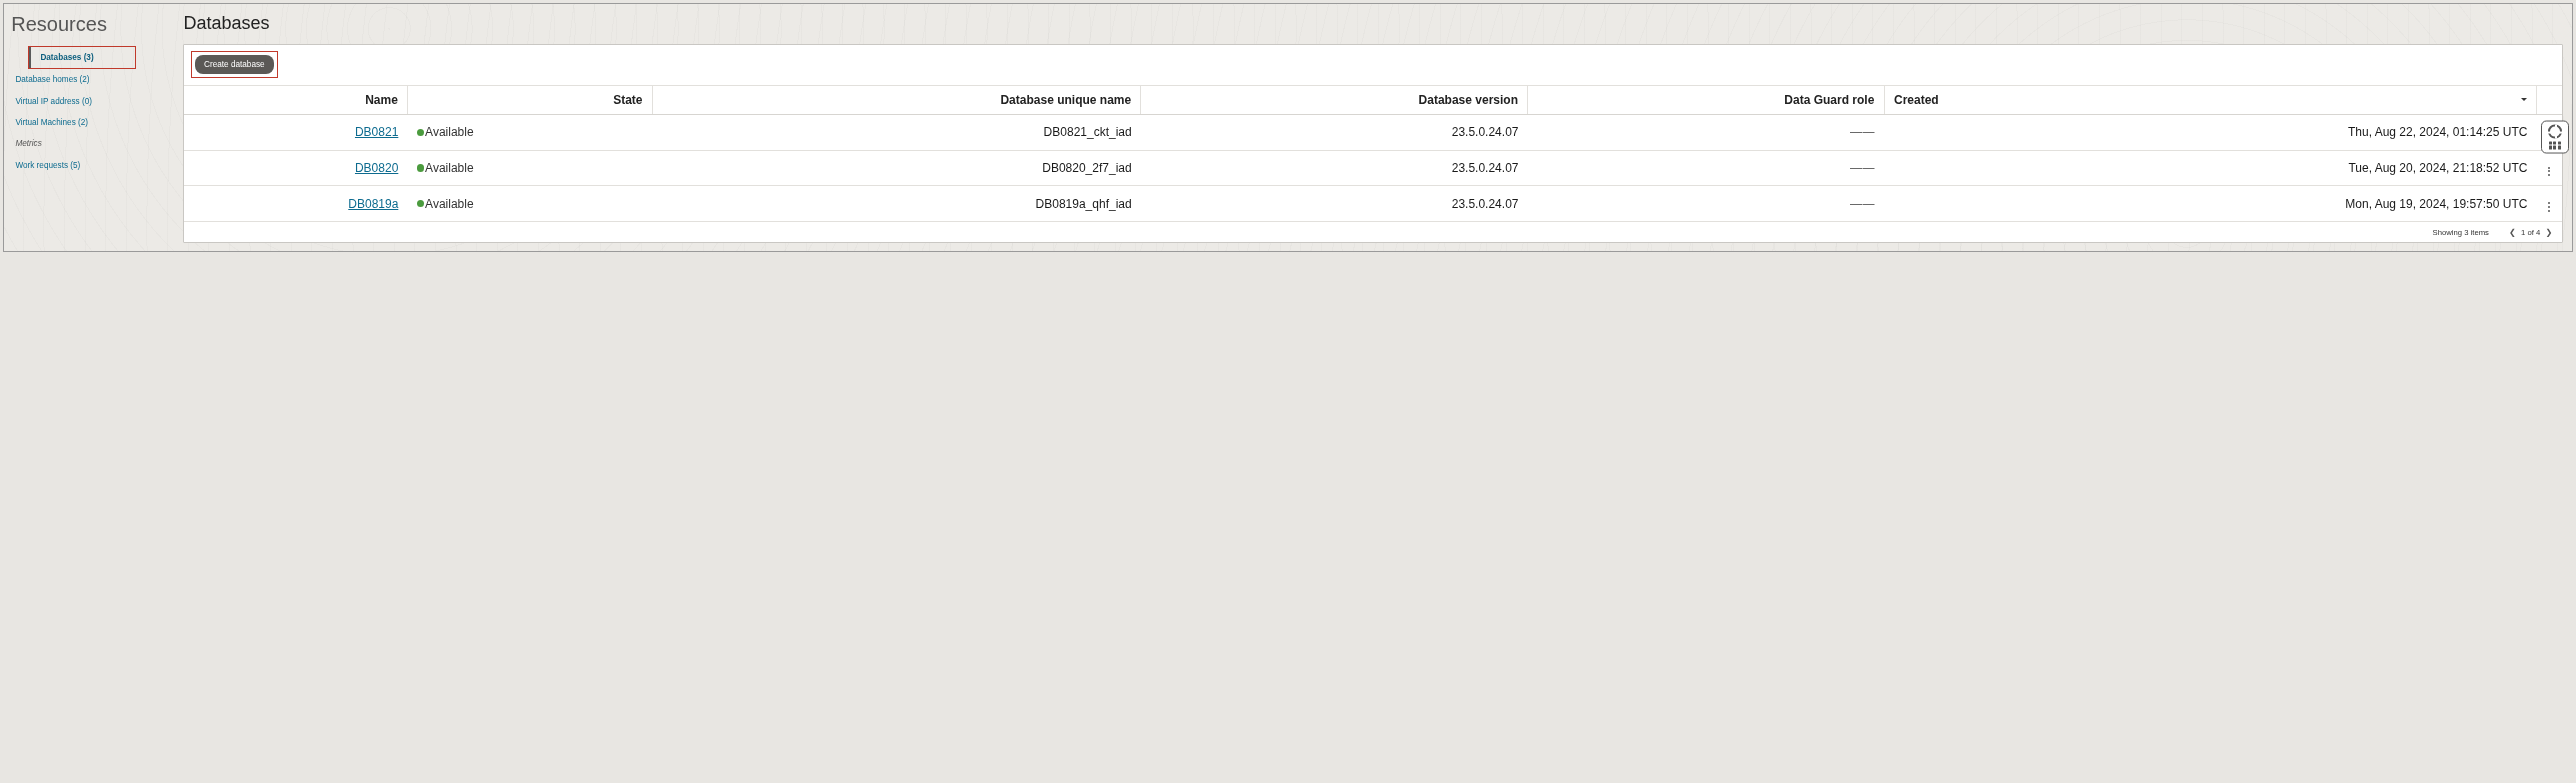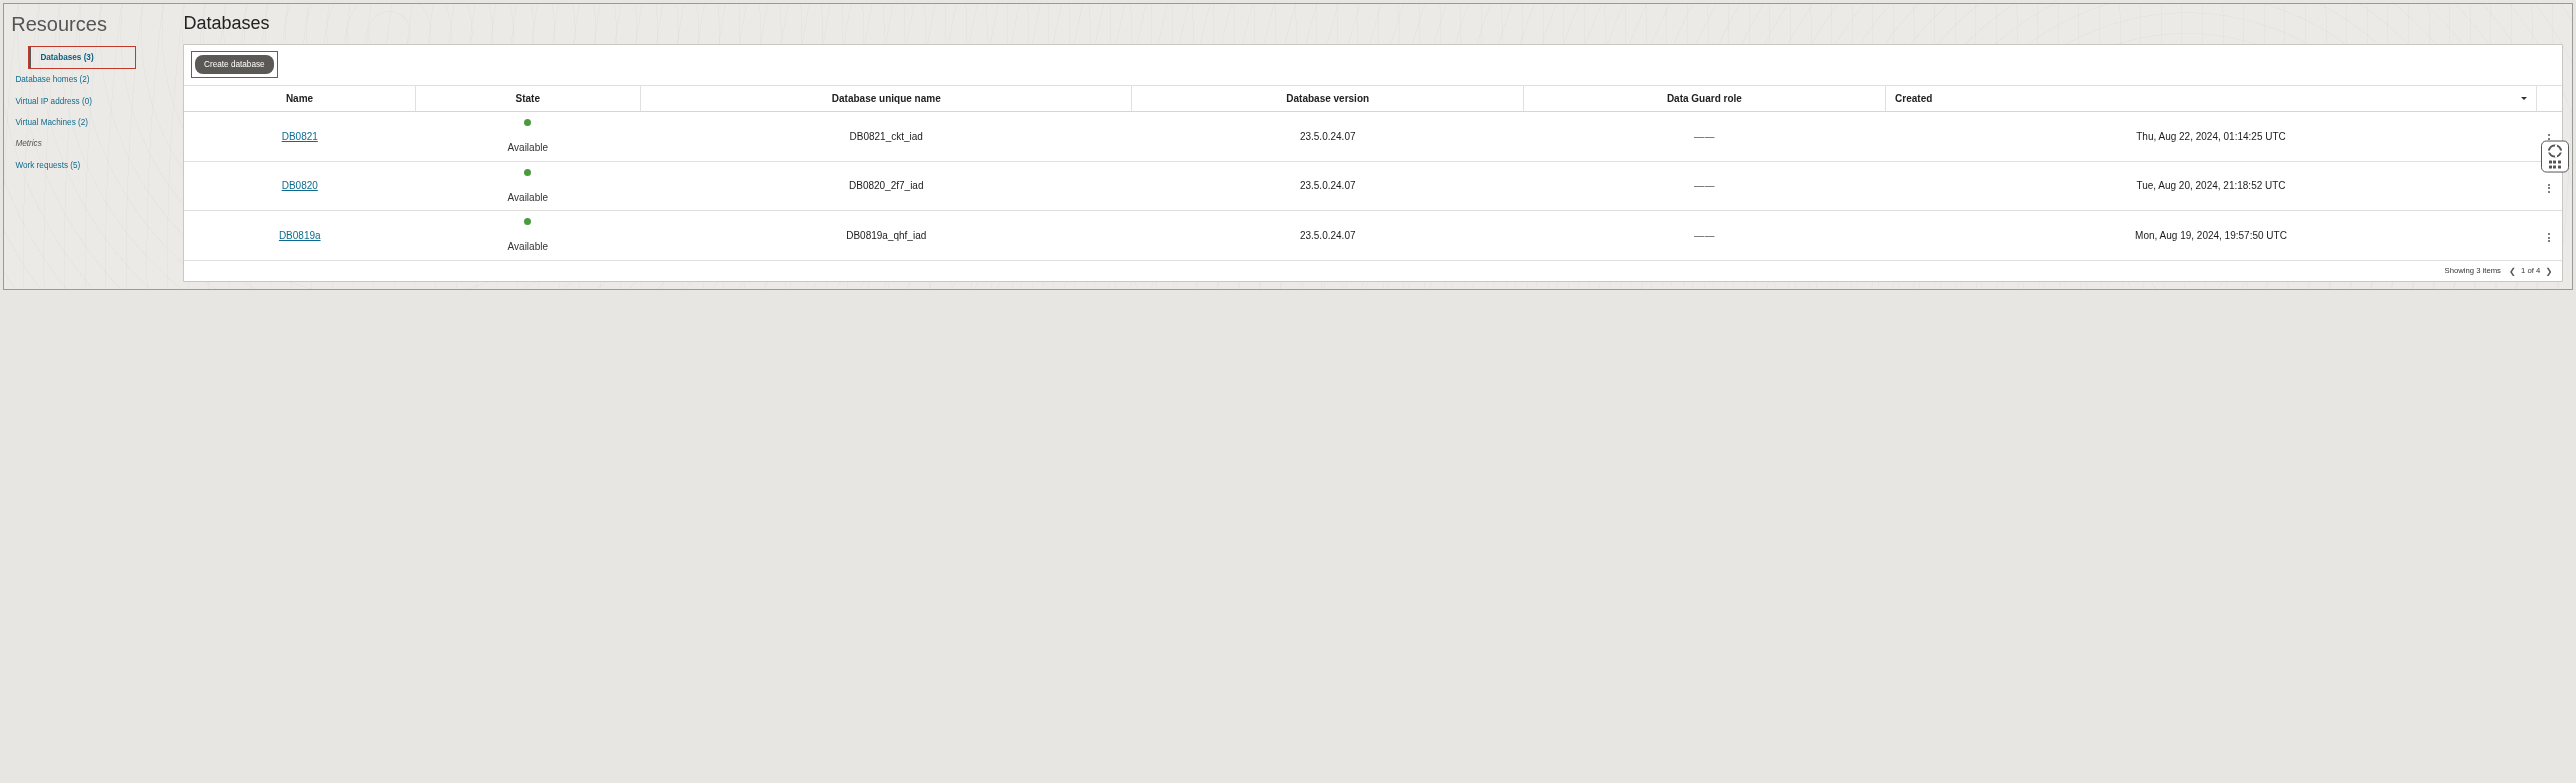--- a/index.html
+++ b/index.html
@@ -77,50 +77,50 @@
     color: #fff;
     border: none;
     padding: 5.2px 9.3px;
     font-size: 8.2px;
     border-radius: 8px;
     cursor: pointer;
   }
 
   table.data { width:100%; border-collapse: collapse; }
   table.data th, table.data td {
-    text-align:center;
+    text-align:right;
     padding: 7.2px 9.3px;
     border-top: 0.5px solid #e2e0dc;
-    font-size: 10px;
+    font-size: 12px;
     vertical-align: middle;
   }
   table.data th {
     font-weight: 700;
     color: #222;
     border-right: 0.5px solid #e2e0dc;
     background:#fff;
     border-bottom: 0.5px solid #d7d5d1;
   }
   table.data th:last-child { border-right:none; }
   .sort-col { display:flex; align-items:center; gap:0; justify-content:space-between;}
   .caret-down {
     width:0;height:0;border-left:3.1px solid transparent;border-right:3.1px solid transparent;border-top:3.6px solid #333;display:inline-block;
   }
 
   .db-link { color:#0d6b8f; text-decoration: underline; font-weight:500; }
-  .state-cell { display:flex; align-items:center; gap:16px; color:#333;flex-direction:column;}
+  .state-cell { display:flex; align-items:center; gap:1px; color:#333;}
   .status-dot { width:7.2px;height:7.2px;border-radius:50%; background:#4b9b3e; display:inline-block; }
   .dash { color:#555; letter-spacing:0.5px; }
 
   .row-actions { width:20.6px; text-align:center; }
   .kebab { display:inline-flex; flex-direction:column; gap:1.5px; cursor:pointer; padding:2.1px;}
   .kebab span { width:2.1px;height:2.1px;background:#555;border-radius:50%; }
 
   .table-footer {
-    display:flex; justify-content:flex-end; align-items:center; gap:8px;
+    display:flex; justify-content:flex-end; align-items:center; gap:20px;
     padding: 5.2px 9.3px; border-top:0.5px solid #e2e0dc; color:#333; font-size:7.7px;
   }
   .pager { display:flex; align-items:center; gap:5.2px; }
   .chev { cursor:pointer; color:#555; font-size:8.2px; user-select:none;}
 
   
   .floater {
     position:absolute; right:3.1px; top:50%; transform:translateY(-20%);
     width:28px; border:1px solid #555; border-radius:5.2px; background:#fff;
     display:flex; flex-direction:column; align-items:center; padding:3.1px 0; gap:3.1px;

